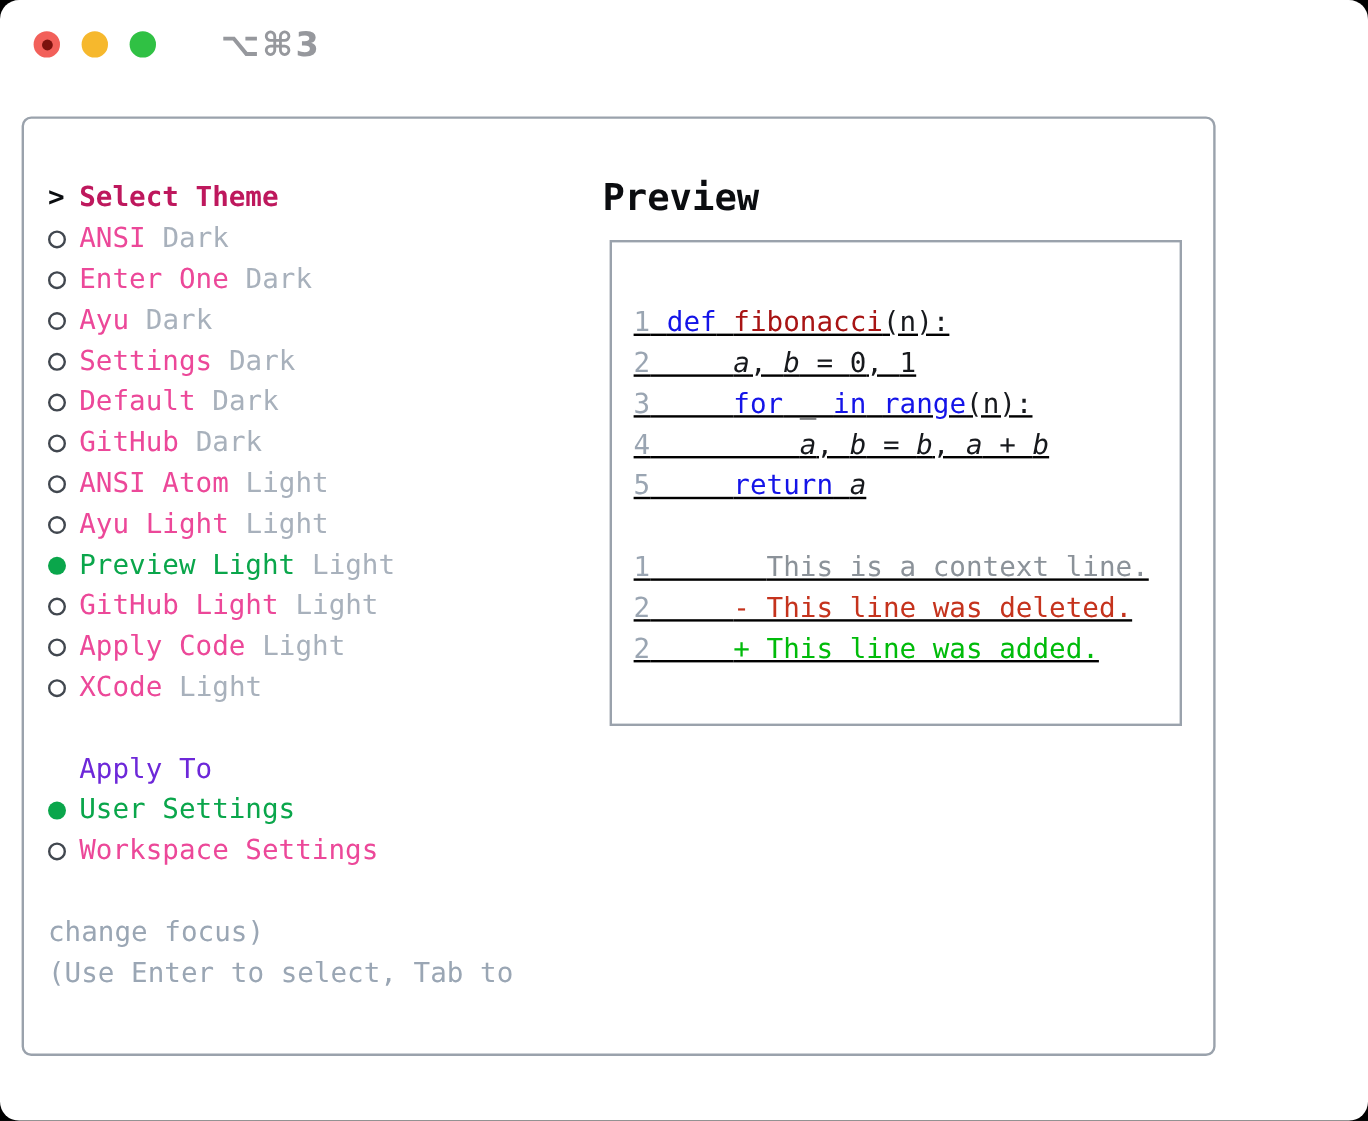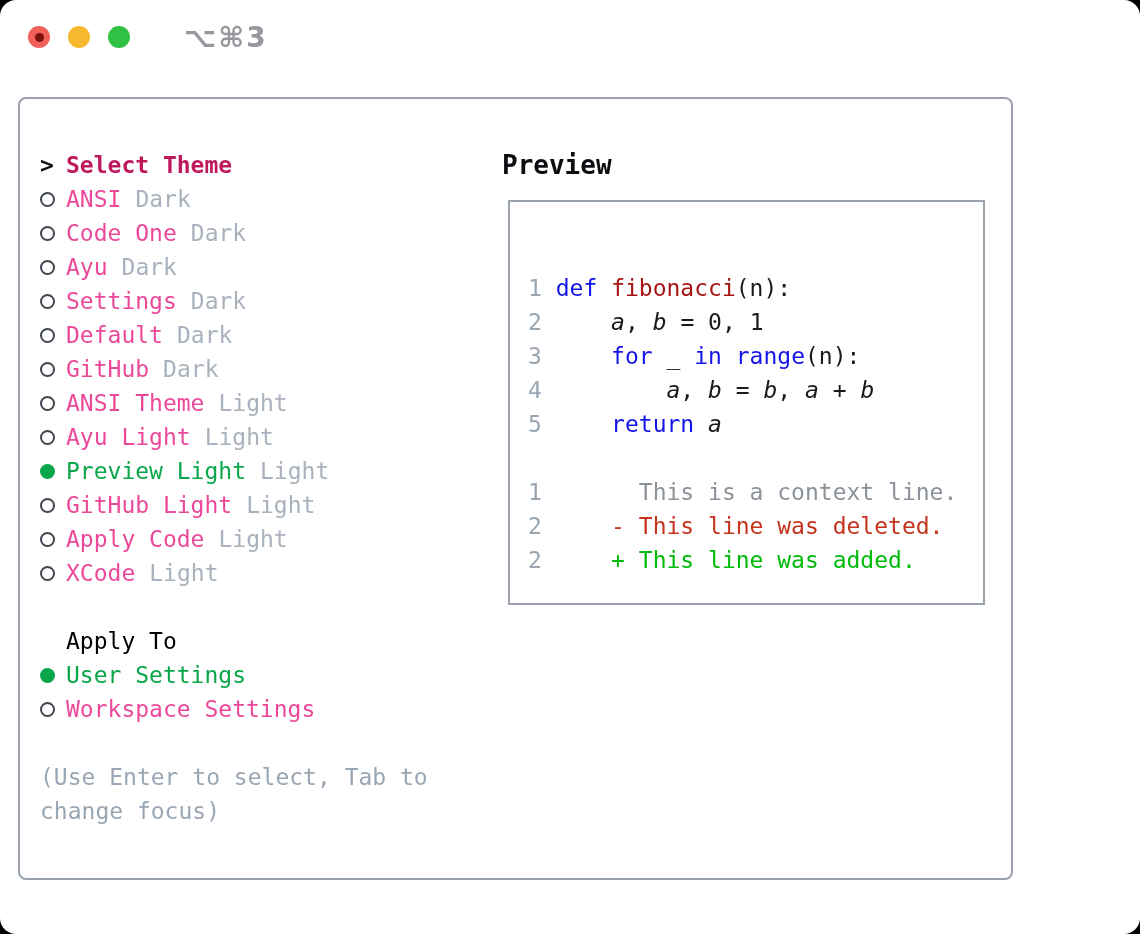--- a/index.html
+++ b/index.html
@@ -24,36 +24,36 @@
          display:flex;background:#fff;}
   .left-col{width:460px;box-sizing:border-box;padding:49px 0 0 20px;
             font-size:23px;line-height:34px;}
   .row{height:34px;display:flex;align-items:center;white-space:pre;}
   .bullet{width:15px;height:15px;box-sizing:border-box;border-radius:50%;
           border:2px solid #41474f;margin-right:11px;flex:0 0 15px;}
   .bullet.sel{border:none;background:#0aa64b;}
   .bullet.hidden{visibility:hidden;}
   .prompt{font-weight:bold;color:#0b0d10;width:26px;flex:0 0 26px;}
   .heading{font-weight:bold;color:#be185d;}
-  .heading2{color:#000000;}
+  .heading2{color:#6d28d9;}
   .label{color:#ec4899;}
   .label.sel{color:#0aa64b;}
   .suffix{color:#a8b1bc;margin-left:14px;}
   .hintblock{margin-top:34px;color:#9aa6b4;}
   .hintblock div{height:34px;line-height:34px;white-space:pre;}
   .apply-block{margin-top:34px;}
 
   
   .right-col{flex:1;padding-top:49px;box-sizing:border-box;}
   .preview-title{margin-left:22px;height:34px;line-height:34px;
-                 font-size:26px;font-weight:bold;color:#0b0d10;}
+                 font-size:31px;font-weight:bold;color:#0b0d10;}
   .preview-box{margin:18px 0 0 28px;width:477px;height:405px;
                border:2px solid #9aa2ac;box-sizing:border-box;background:#fff;}
-  pre{margin:0;padding:69px 0 0 18px;font-family:"DejaVu Sans Mono",monospace;
-      font-size:23px;line-height:34px;}
+  pre{margin:0;padding:50px 0 0 18px;font-family:"DejaVu Sans Mono",monospace;
+      font-size:23px;line-height:34px;text-decoration:underline;}
   .tk-num{color:#9aa5b2;}
   .tk-kw{color:#1414e8;}
   .tk-fn{color:#a81414;}
   .tk-pl{color:#17191d;}
   .tk-var{color:#17191d;font-style:italic;}
   .tk-ctx{color:#8b9299;}
   .tk-del{color:#c5331d;}
   .tk-add{color:#00bb0a;}
 </style>
 </head>
@@ -73,47 +73,47 @@
   <div class="panel">
 
     <div class="left-col">
       <div class="row">
         <span class="prompt">&gt;</span>
         <span class="heading">Select Theme</span>
       </div>
 
       <div id="theme-list">
           <div class="row"><span class="bullet"></span><span class="label">ANSI</span><span class="suffix">Dark</span></div>
-          <div class="row"><span class="bullet"></span><span class="label">Code One</span><span class="suffix">Dark</span></div>
+          <div class="row"><span class="bullet"></span><span class="label">Enter One</span><span class="suffix">Dark</span></div>
           <div class="row"><span class="bullet"></span><span class="label">Ayu</span><span class="suffix">Dark</span></div>
           <div class="row"><span class="bullet"></span><span class="label">Settings</span><span class="suffix">Dark</span></div>
           <div class="row"><span class="bullet"></span><span class="label">Default</span><span class="suffix">Dark</span></div>
           <div class="row"><span class="bullet"></span><span class="label">GitHub</span><span class="suffix">Dark</span></div>
-          <div class="row"><span class="bullet"></span><span class="label">ANSI Theme</span><span class="suffix">Light</span></div>
+          <div class="row"><span class="bullet"></span><span class="label">ANSI Atom</span><span class="suffix">Light</span></div>
           <div class="row"><span class="bullet"></span><span class="label">Ayu Light</span><span class="suffix">Light</span></div>
           <div class="row"><span class="bullet sel"></span><span class="label sel">Preview Light</span><span class="suffix">Light</span></div>
           <div class="row"><span class="bullet"></span><span class="label">GitHub Light</span><span class="suffix">Light</span></div>
           <div class="row"><span class="bullet"></span><span class="label">Apply Code</span><span class="suffix">Light</span></div>
           <div class="row"><span class="bullet"></span><span class="label">XCode</span><span class="suffix">Light</span></div>
         </div>
 
       <div class="apply-block">
         <div class="row">
           <span class="bullet hidden"></span>
           <span class="heading2">Apply To</span>
         </div>
         <div id="apply-list">
             <div class="row"><span class="bullet sel"></span><span class="label sel">User Settings</span></div>
             <div class="row"><span class="bullet"></span><span class="label">Workspace Settings</span></div>
           </div>
       </div>
 
       <div class="hintblock">
+          <div>change focus)</div>
           <div>(Use Enter to select, Tab to</div>
-          <div>change focus)</div>
         </div>
     </div>
 
     <div class="right-col">
       <div class="preview-title">Preview</div>
       <div class="preview-box">
         <pre id="code"><span class="tk-num">1</span><span class="tk-pl"> </span><span class="tk-kw">def</span><span class="tk-pl"> </span><span class="tk-fn">fibonacci</span><span class="tk-pl">(n):</span>
 <span class="tk-num">2</span><span class="tk-pl">     </span><span class="tk-var">a</span><span class="tk-pl">, </span><span class="tk-var">b</span><span class="tk-pl"> = </span><span class="tk-pl">0</span><span class="tk-pl">, </span><span class="tk-pl">1</span>
 <span class="tk-num">3</span><span class="tk-pl">     </span><span class="tk-kw">for</span><span class="tk-pl"> _ </span><span class="tk-kw">in</span><span class="tk-pl"> </span><span class="tk-kw">range</span><span class="tk-pl">(n):</span>
 <span class="tk-num">4</span><span class="tk-pl">         </span><span class="tk-var">a</span><span class="tk-pl">, </span><span class="tk-var">b</span><span class="tk-pl"> = </span><span class="tk-var">b</span><span class="tk-pl">, </span><span class="tk-var">a</span><span class="tk-pl"> + </span><span class="tk-var">b</span>

